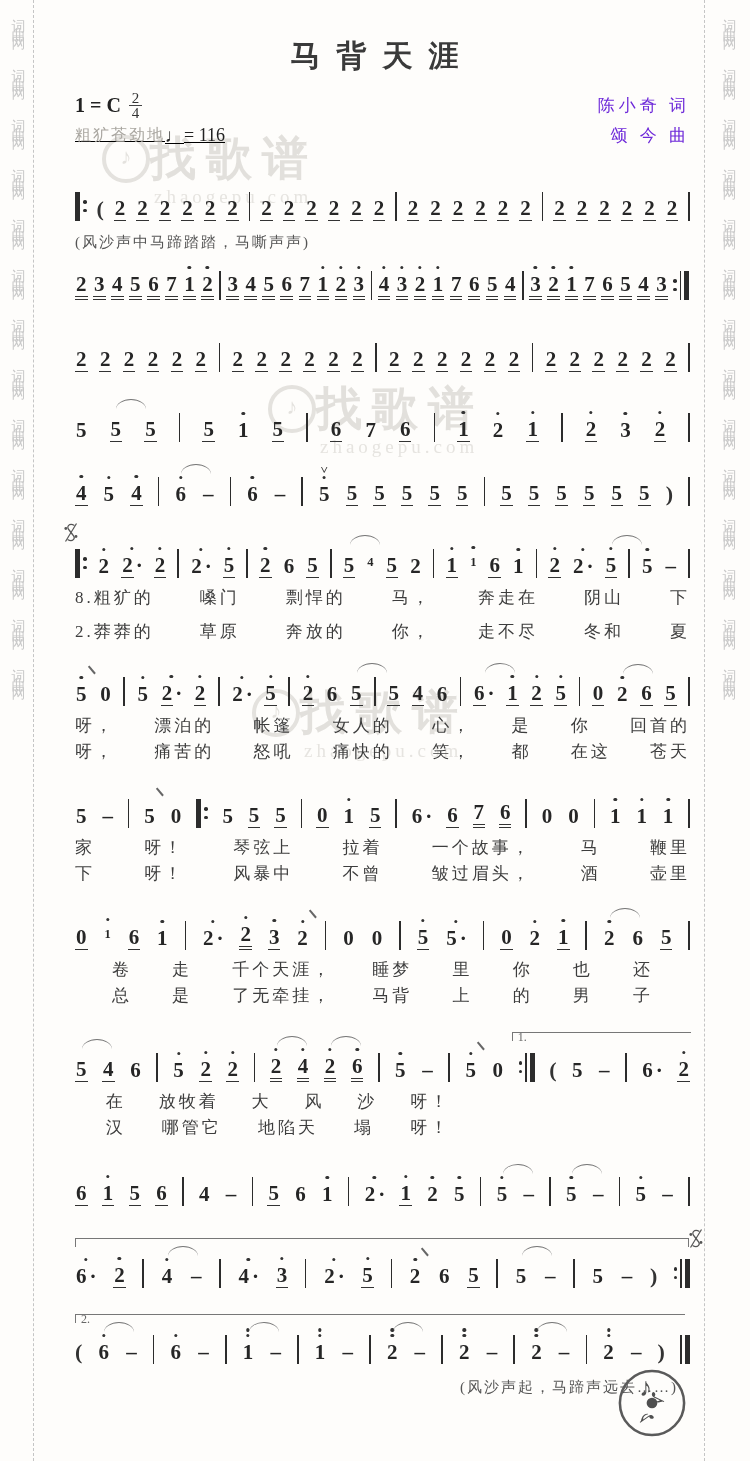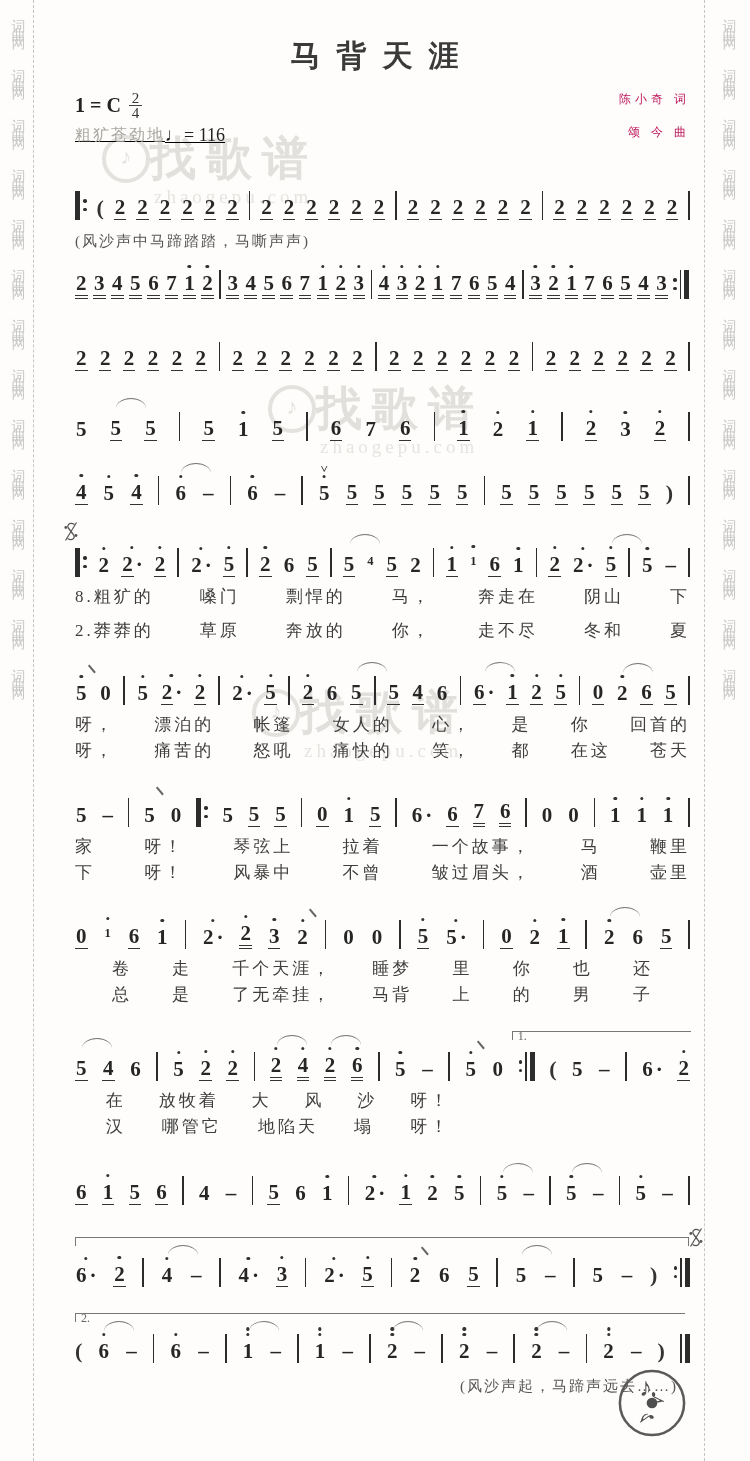--- a/index.html
+++ b/index.html
@@ -19,26 +19,26 @@
   .wm .wm-circ{display:inline-block;width:40px;height:40px;border:4px solid #e4e2de;border-radius:50%;
      vertical-align:middle;text-align:center;line-height:36px;font-size:22px;color:#e4e2de;}
   .wm .wm-brand{font-size:46px;font-weight:bold;letter-spacing:10px;vertical-align:middle;}
   .wm .wm-domain{display:block;font-size:19px;letter-spacing:4px;color:#e6e4e0;margin:-4px 0 0 52px;}
   .wm1{left:102px;top:128px;} .wm2{left:268px;top:378px;} .wm3{left:252px;top:682px;}
 
   .content{position:absolute;left:75px;right:60px;top:0;z-index:1;}
 
   
   .title{ text-align:center;margin-top:36px;font-size:30px;letter-spacing:16px;color:#3a3a3a;font-weight:600;}
-  .hdr-row{display:flex;justify-content:space-between;align-items:flex-start;}
+  .hdr-row{display:flex;justify-content:space-between;align-items:center;}
   .hdr-row.first{margin-top:14px;}
   .keysig{font-size:20px;color:#222;font-weight:bold;display:flex;align-items:center;gap:8px;}
   .frac{display:inline-flex;flex-direction:column;align-items:center;font-size:15px;line-height:14px;color:#333;font-weight:normal;}
   .frac .top{border-bottom:1px solid #444;padding:0 3px;}
-  .credit{font-size:12px;color:#be185d;letter-spacing:4px;}
+  .credit{font-size:17px;color:#6d28d9;letter-spacing:4px;}
   .temporow{margin-top:4px;}
   .tempo{display:flex;align-items:center;gap:0;font-size:16px;text-decoration:underline;}
   .tempo .t-label{color:#a9a6a0;letter-spacing:2px;}
   .tempo .t-note{font-size:19px;color:#222;}
   .tempo .t-val{font-size:18px;color:#222;font-family:"Liberation Serif",serif;}
 
   
   .score-row{position:relative;}
   .mrow{display:flex;justify-content:space-between;align-items:flex-end;padding-top:18px;min-height:30px;}
   .note{position:relative;display:inline-block;text-align:center;color:#262626;}

